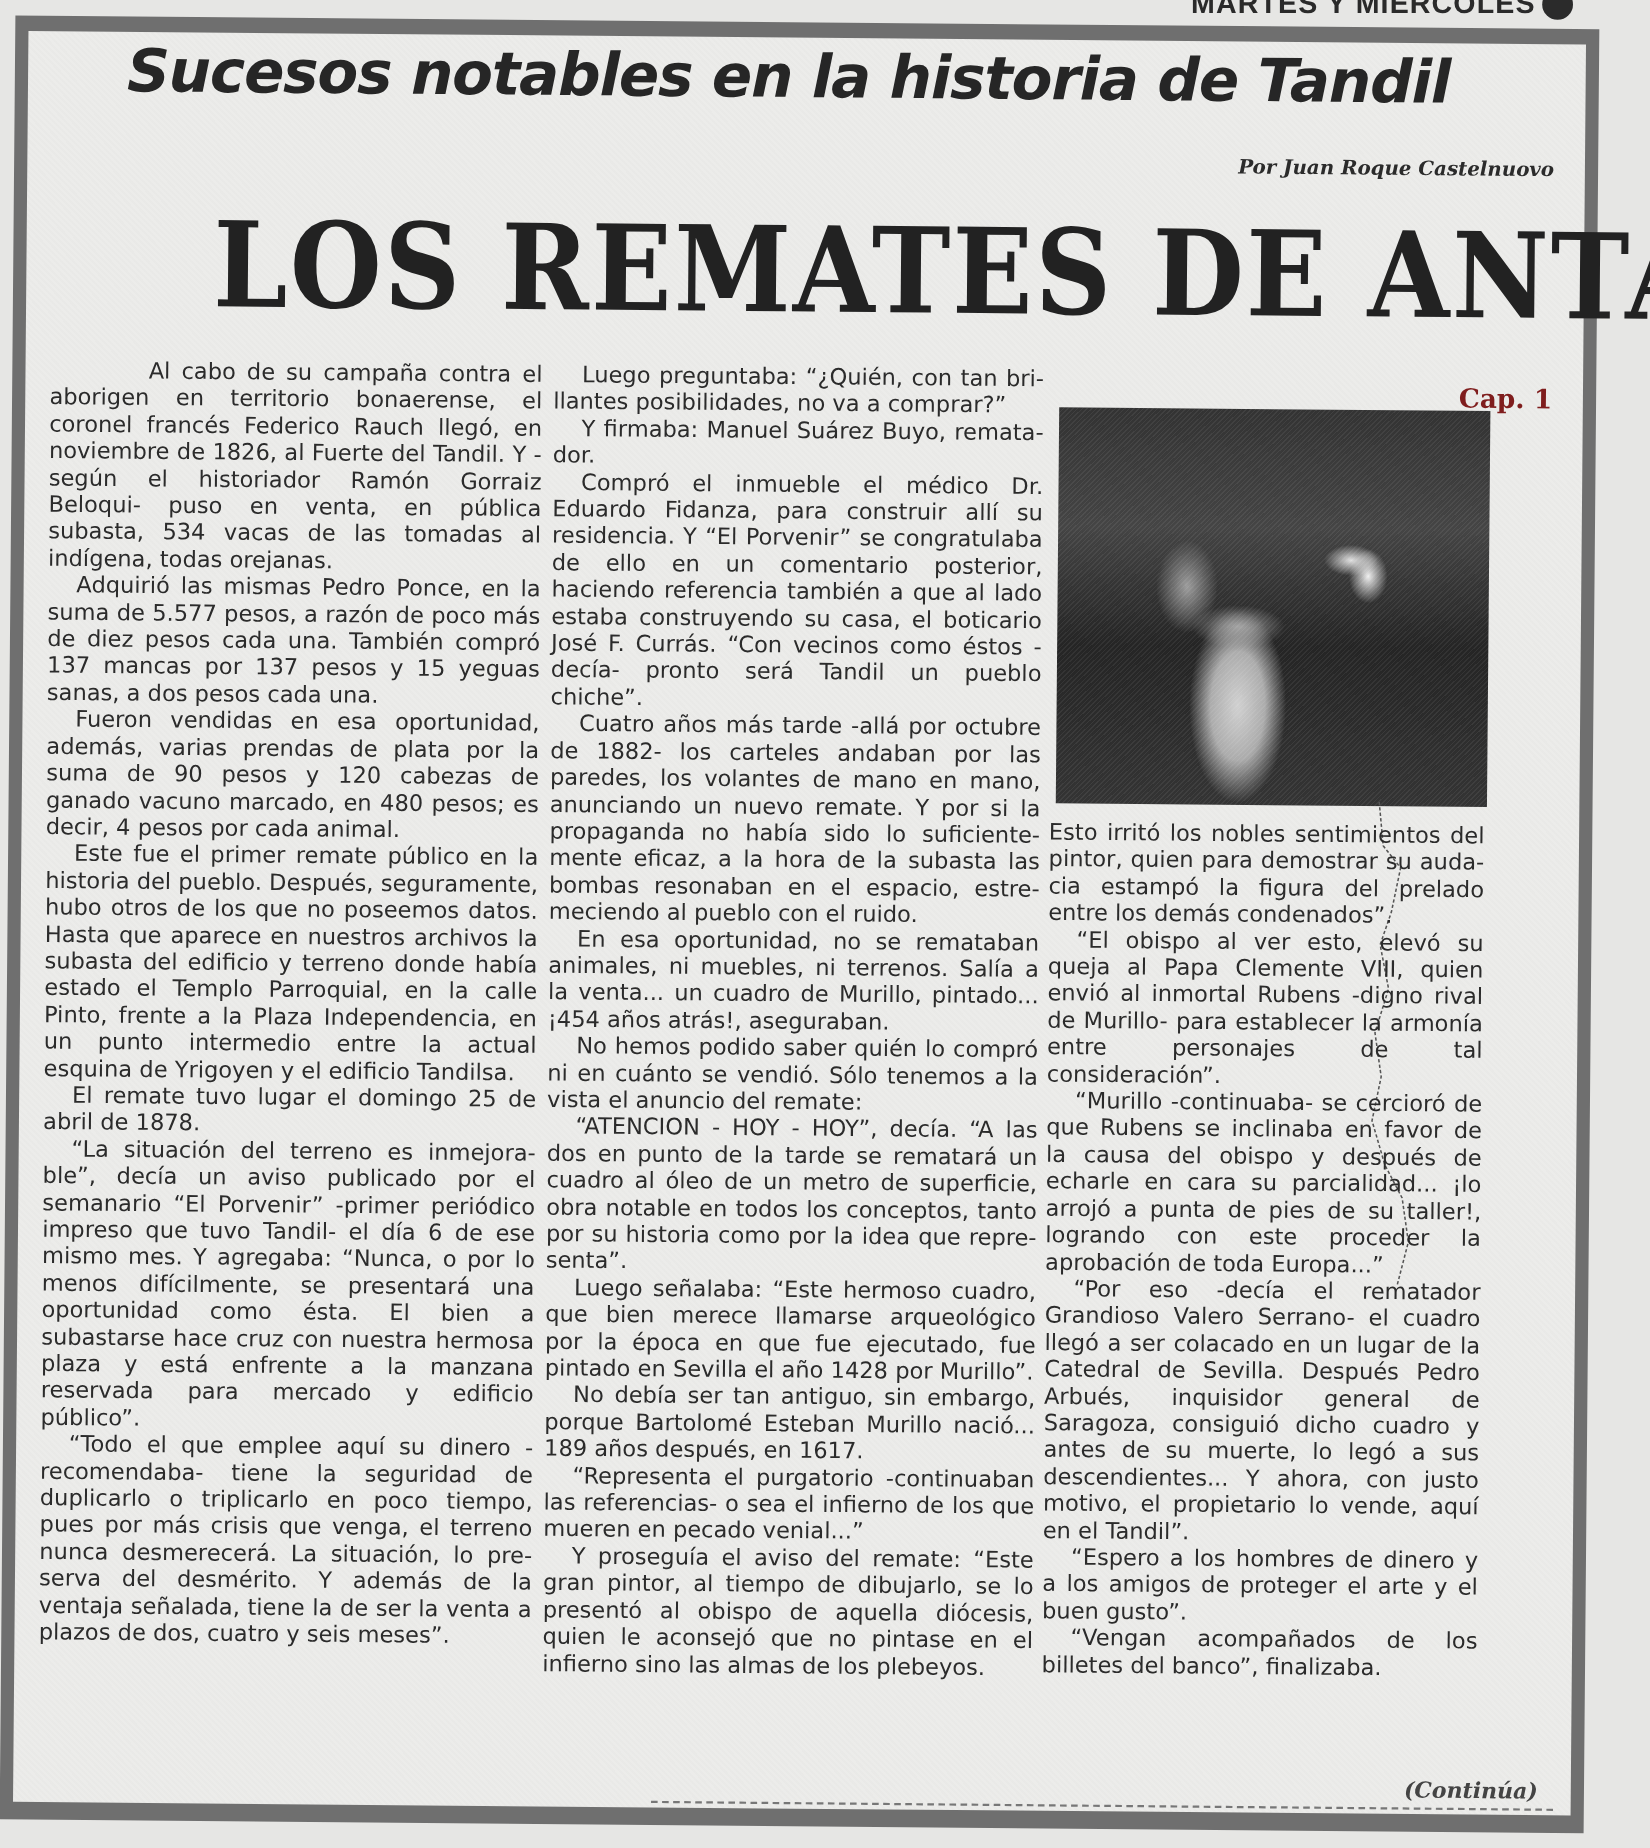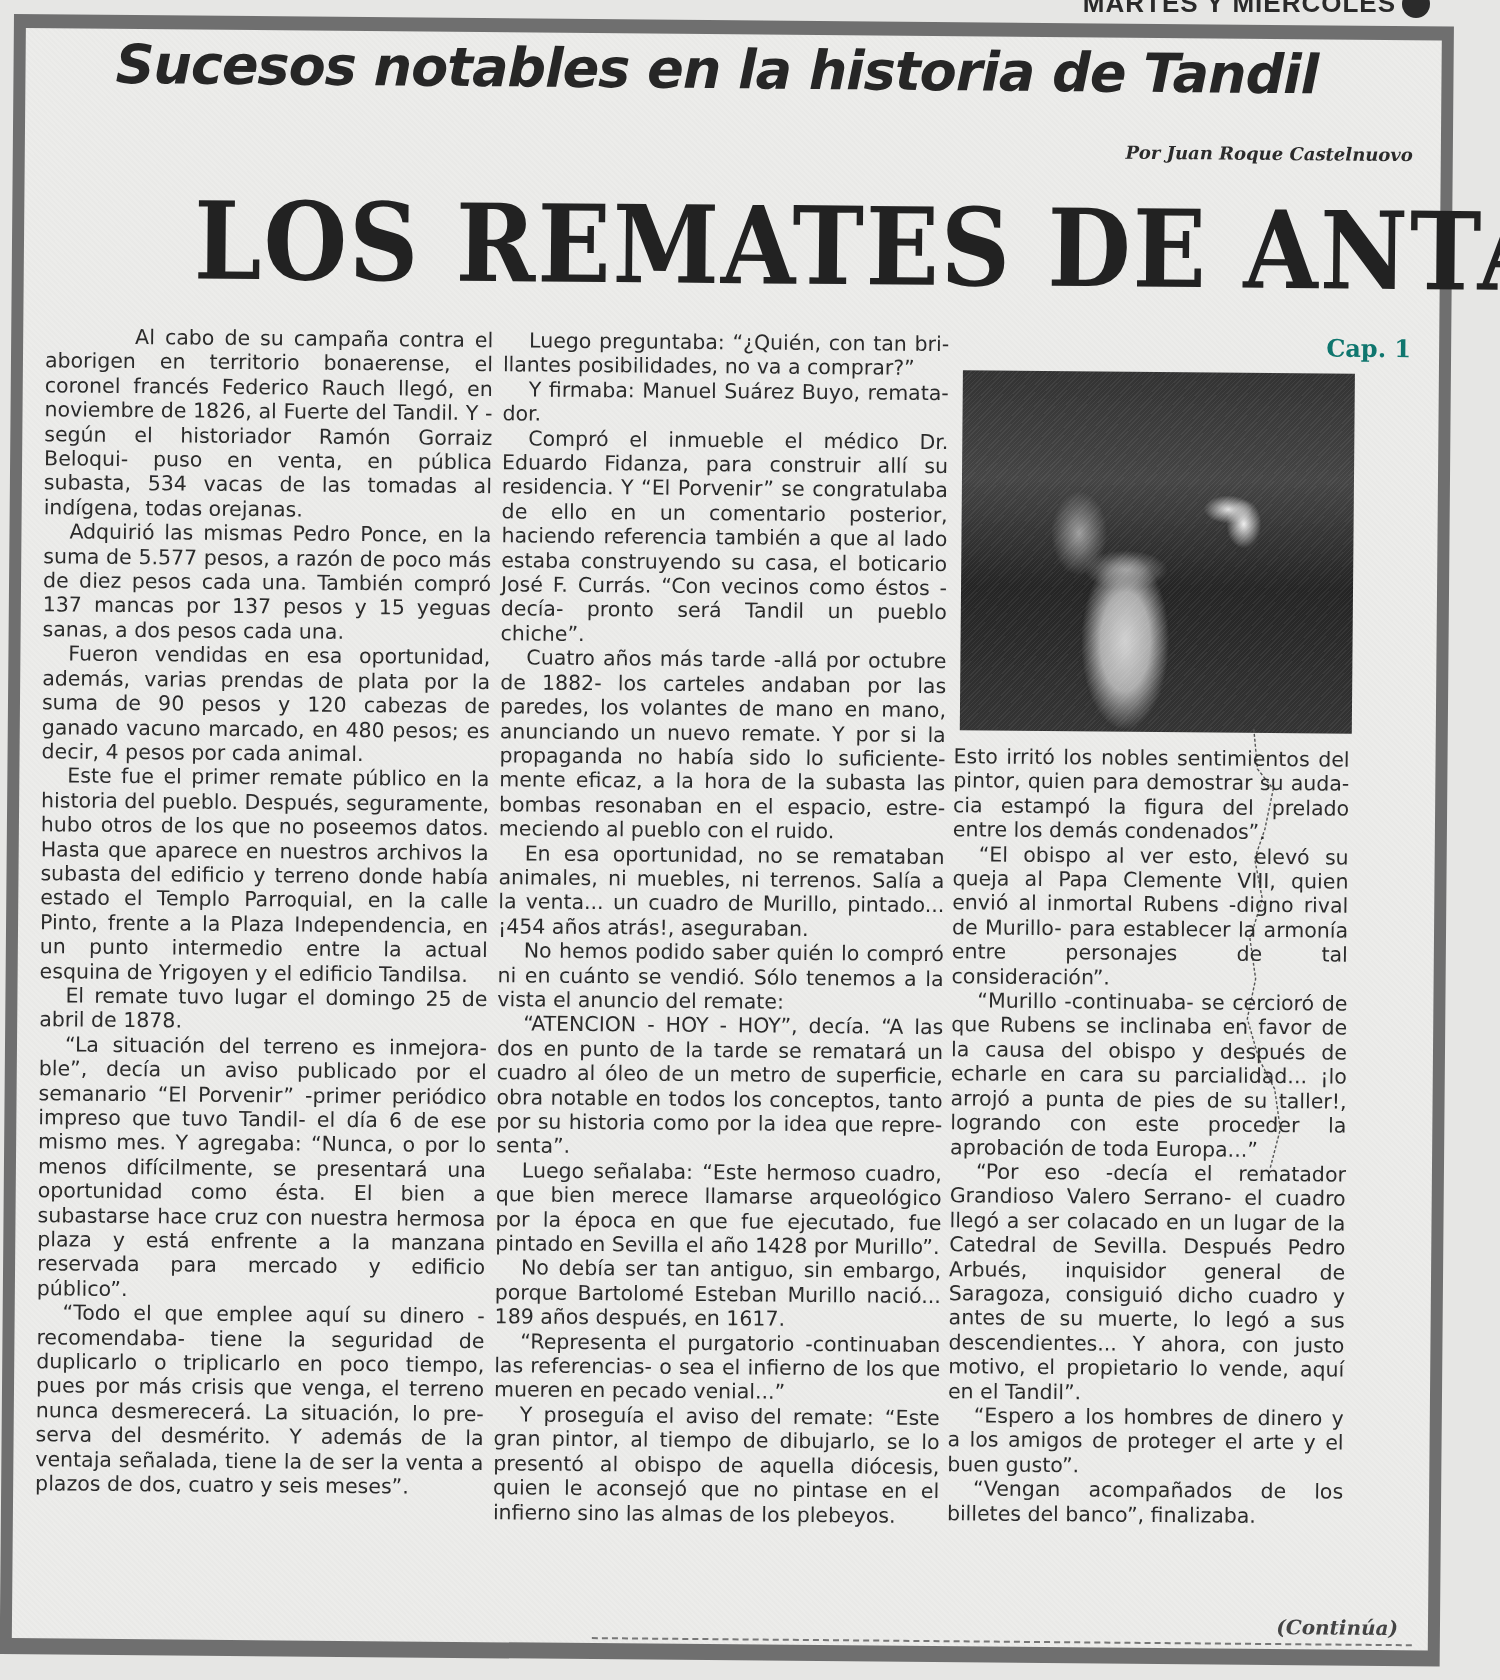--- a/index.html
+++ b/index.html
@@ -50,23 +50,23 @@
       font-size: 18px; color: #2b2b2b;
     }
     .headline {
       position: absolute; left: 170px; top: 148px;
       font-family: "DejaVu Serif", serif; font-weight: bold;
       font-size: 96px; letter-spacing: 2px; color: #222;
       transform: scaleY(1.12); transform-origin: top left;
       white-space: nowrap;
     }
     .chapter {
-      position: absolute; right: 28px; top: 294px;
+      position: absolute; right: 28px; top: 308px;
       font-family: "DejaVu Serif", serif; font-weight: bold;
-      font-size: 24px; color: #0f766e;
+      font-size: 24px; color: #7f1d1d;
     }
     .col {
       position: absolute;
       font-family: "DejaVu Sans", sans-serif;
       font-size: 20.5px; line-height: 24.4px;
       text-align: justify; color: #2b2b2b;
     }
     .col p { margin: 0; text-indent: 26px; hyphens: manual; }
     .col p.first { text-indent: 90px; }
     .col1 { left: 22px; top: 296px; width: 448px; }

